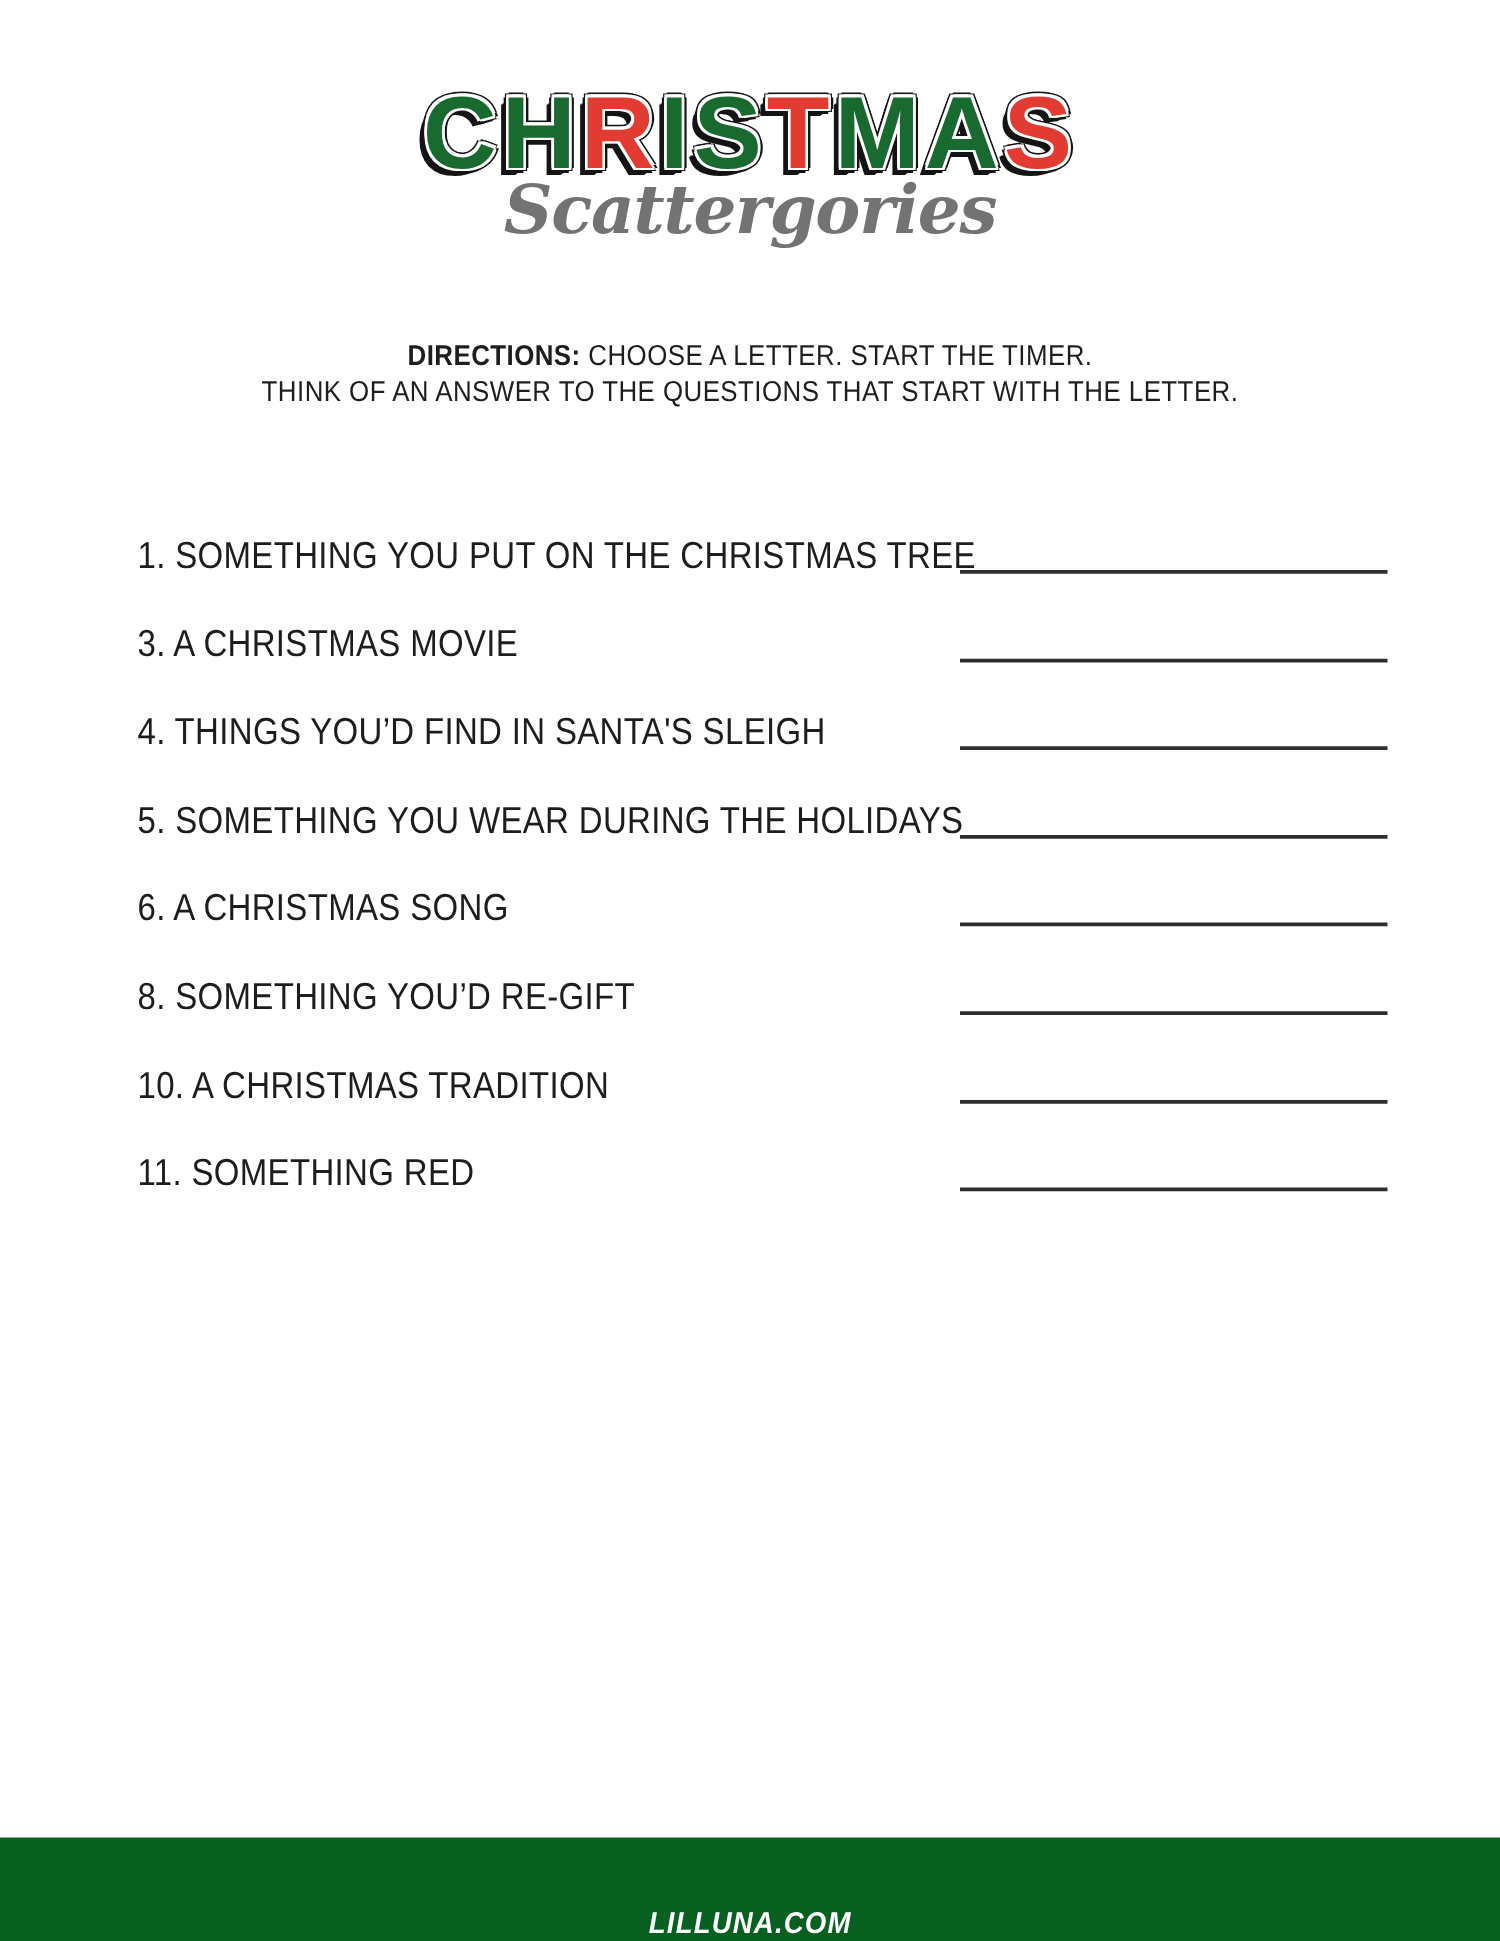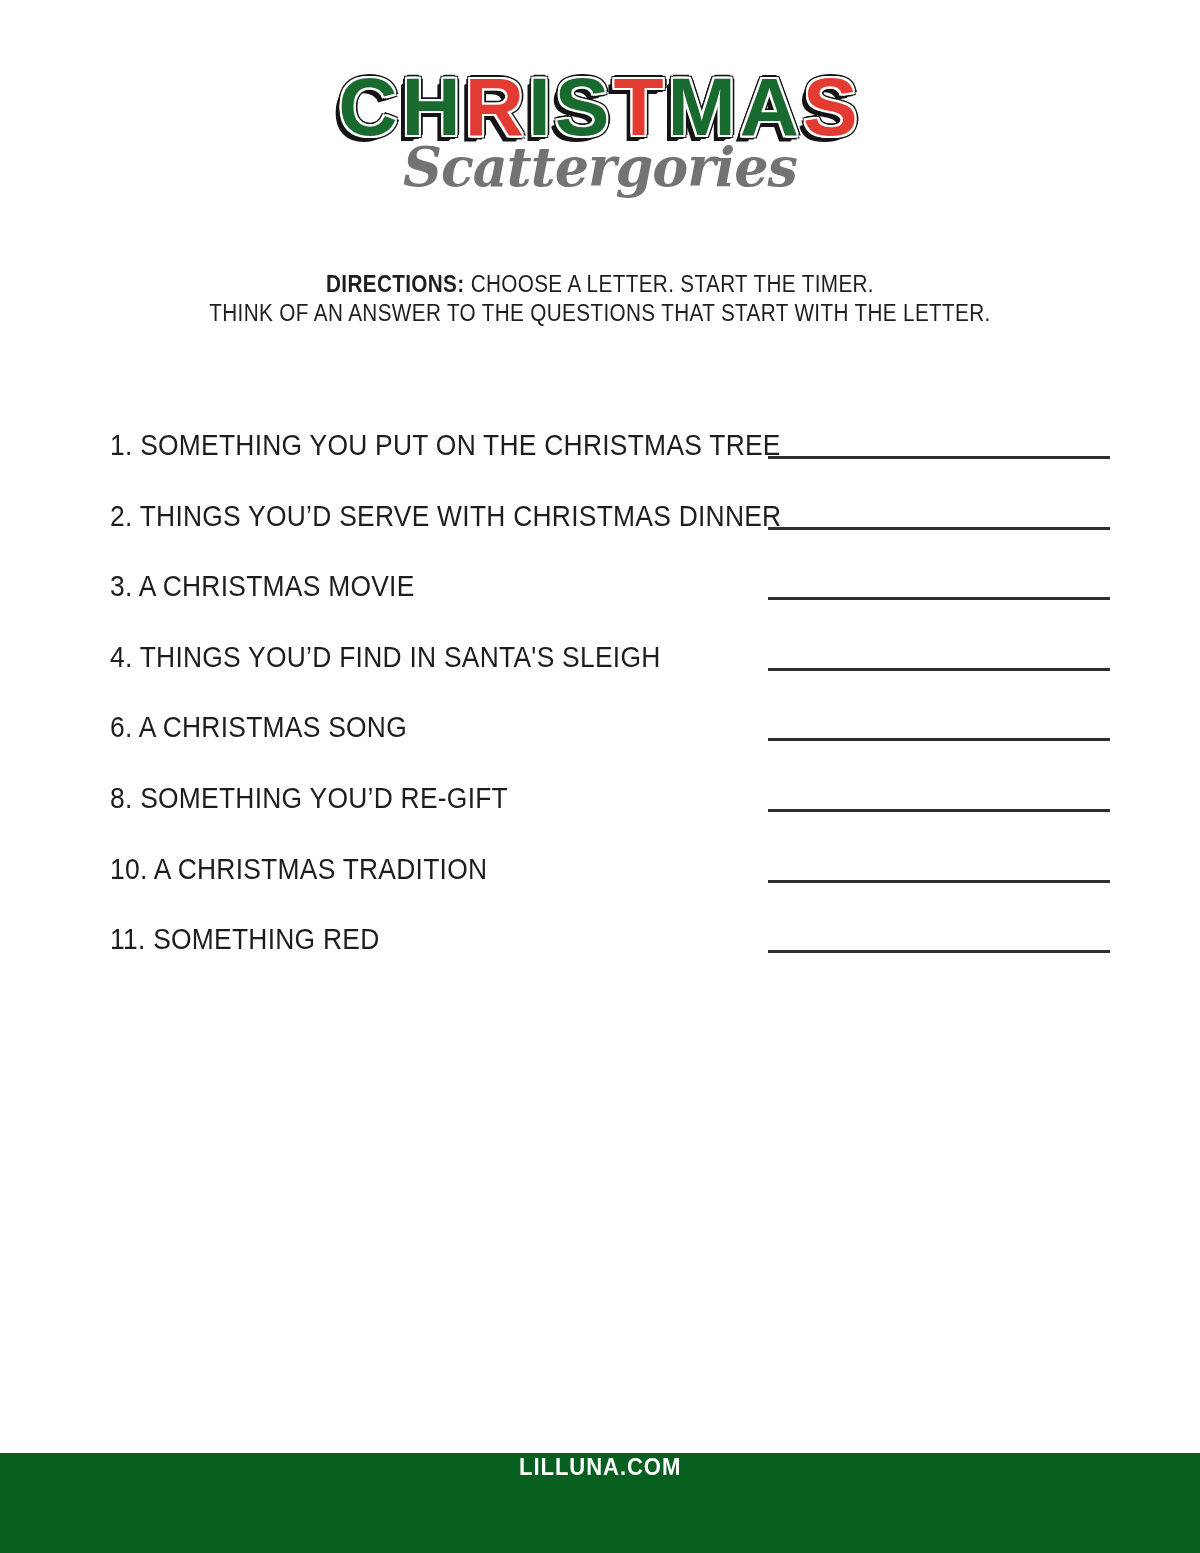--- a/index.html
+++ b/index.html
@@ -101,24 +101,25 @@
     height: 0;
     border-bottom: 3px solid #2e2e2e;
   }
 
   
   .footer-bar {
     position: absolute;
     left: 0;
     right: 0;
     bottom: 0;
-    height: 100px;
+    height: 83px;
     display: flex;
-    align-items: flex-start;
+    align-items: flex-end;
     justify-content: center;
+    font-style: italic;
   }
   .footer-site {
     color: #ffffff;
     font-size: 24px;
     font-weight: 700;
     letter-spacing: 1px;
     transform: scaleX(0.92);
     transform-origin: center center;
   }
 </style>
@@ -139,35 +140,35 @@
     <div>THINK OF AN ANSWER TO THE QUESTIONS THAT START WITH THE LETTER.</div>
   </div>
 
   <div class="questions" id="questions-list">
 
       <div class="q-row">
         <div class="q-text"><span class="q-num">1.</span> <span class="q-label">SOMETHING YOU PUT ON THE CHRISTMAS TREE</span></div>
         <div class="q-line"></div>
       </div>
 
-      <div class="q-row">
-        <div class="q-text"><span class="q-num">2.</span> <span class="q-label">THINGS YOU’D SERVE WITH CHRISTMAS DINNER</span></div>
-        <div class="q-line"></div>
-      </div>
 
       <div class="q-row">
         <div class="q-text"><span class="q-num">3.</span> <span class="q-label">A CHRISTMAS MOVIE</span></div>
         <div class="q-line"></div>
       </div>
 
       <div class="q-row">
         <div class="q-text"><span class="q-num">4.</span> <span class="q-label">THINGS YOU’D FIND IN SANTA'S SLEIGH</span></div>
         <div class="q-line"></div>
       </div>
 
+      <div class="q-row">
+        <div class="q-text"><span class="q-num">5.</span> <span class="q-label">SOMETHING YOU WEAR DURING THE HOLIDAYS</span></div>
+        <div class="q-line"></div>
+      </div>
 
       <div class="q-row">
         <div class="q-text"><span class="q-num">6.</span> <span class="q-label">A CHRISTMAS SONG</span></div>
         <div class="q-line"></div>
       </div>
 
 
       <div class="q-row">
         <div class="q-text"><span class="q-num">8.</span> <span class="q-label">SOMETHING YOU’D RE-GIFT</span></div>
         <div class="q-line"></div>

